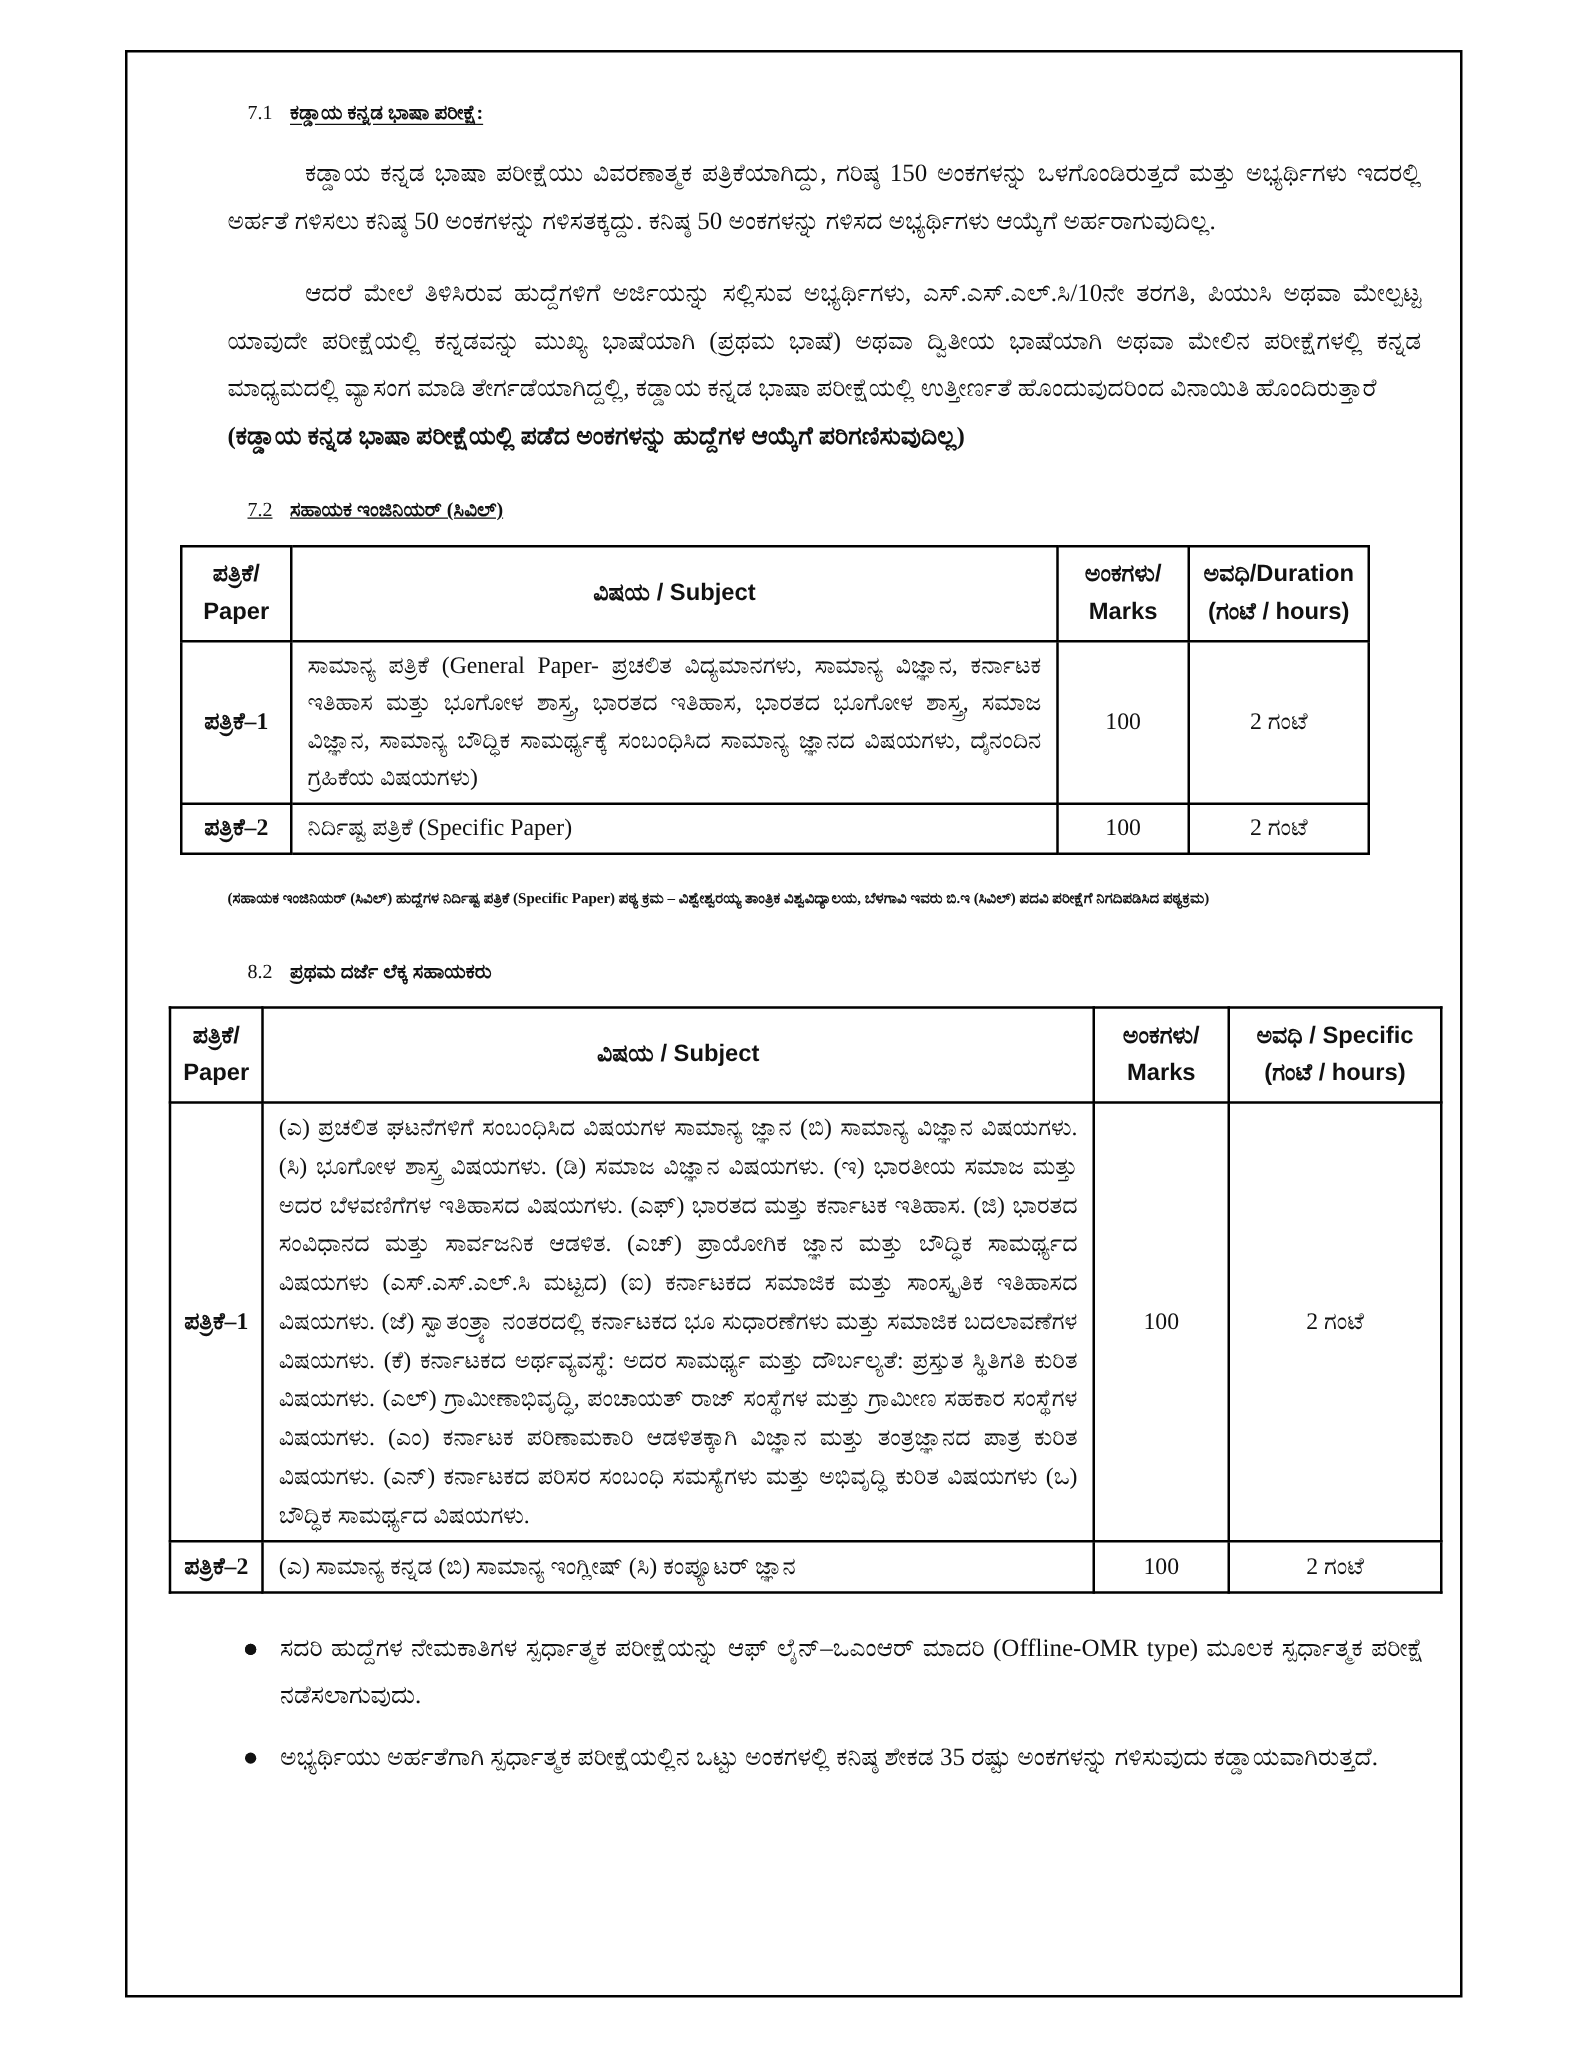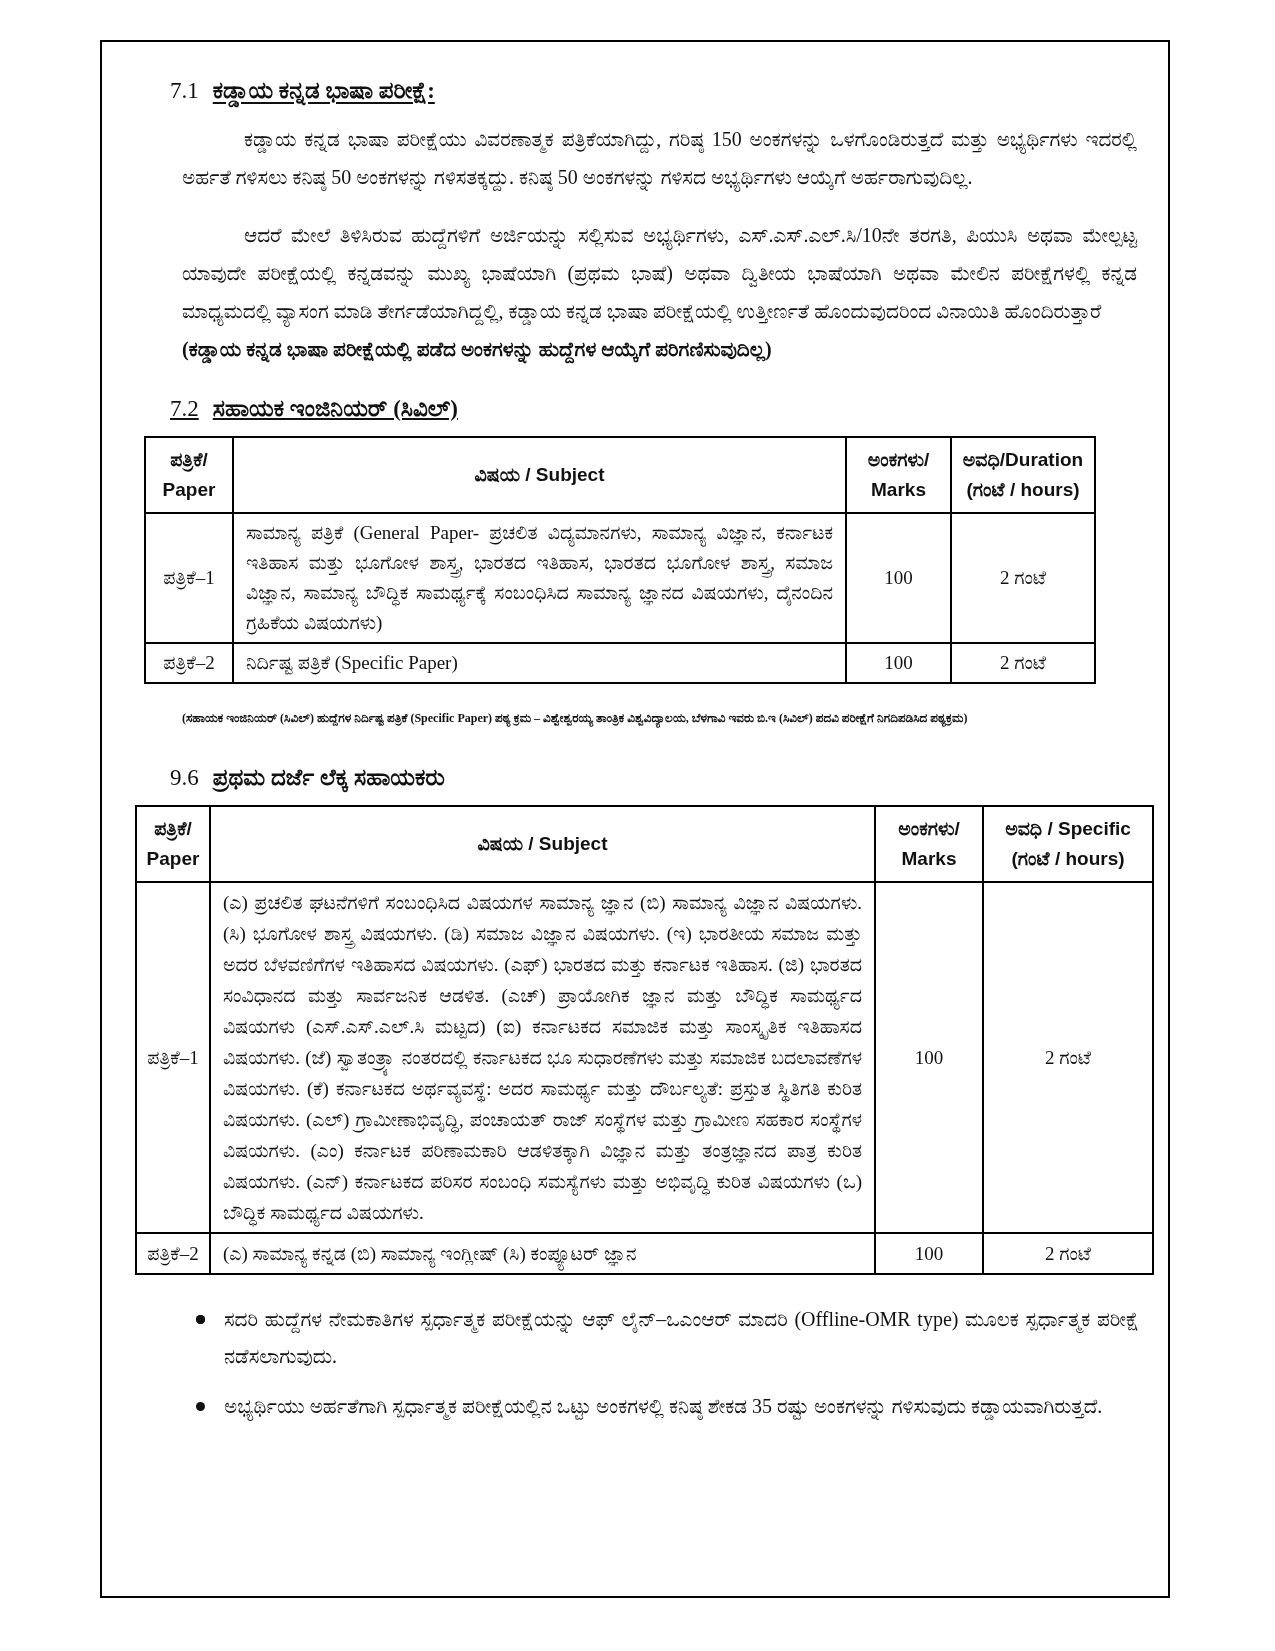--- a/index.html
+++ b/index.html
@@ -22,22 +22,22 @@
     width: 1070px;
     min-height: 1558px;
     border: 2px solid #000000;
     box-sizing: border-box;
     background: #ffffff;
   }
   .content {
     padding: 34px 0 60px 42px;
   }
   .heading {
-    margin-left: 26px;
-    font-size: 23px;
+    margin-left: 54px;
+    font-size: 16px;
     line-height: 30px;
     white-space: nowrap;
   }
   .h-num {
     font-weight: 400;
     margin-right: 14px;
   }
   .h-title { font-weight: 700; }
   .h71 .h-title {
     text-decoration: underline;
@@ -70,21 +70,21 @@
   .t th {
     font-family: "Liberation Sans", "DejaVu Sans", sans-serif;
     font-weight: 700;
     font-size: 19px;
     text-align: center;
     vertical-align: middle;
     padding: 7px 4px;
     line-height: 30px;
   }
   .td-paper {
-    font-weight: 400;
+    font-weight: 700;
     text-align: center;
     vertical-align: middle;
     padding: 4px 2px;
   }
   .td-subject {
     padding: 4px 12px;
     text-align: justify;
     line-height: 30px;
     vertical-align: middle;
   }
@@ -179,21 +179,21 @@
           <td class="td-subject">ನಿರ್ದಿಷ್ಟ ಪತ್ರಿಕೆ (Specific Paper)</td>
           <td class="td-marks">100</td>
           <td class="td-duration">2 ಗಂಟೆ</td>
         </tr>
       </tbody>
     </table>
 
     <p class="note">(ಸಹಾಯಕ ಇಂಜಿನಿಯರ್ (ಸಿವಿಲ್) ಹುದ್ದೆಗಳ ನಿರ್ದಿಷ್ಟ ಪತ್ರಿಕೆ (Specific Paper) ಪಠ್ಯ ಕ್ರಮ – ವಿಶ್ವೇಶ್ವರಯ್ಯ ತಾಂತ್ರಿಕ ವಿಶ್ವವಿದ್ಯಾಲಯ, ಬೆಳಗಾವಿ ಇವರು ಬಿ.ಇ (ಸಿವಿಲ್) ಪದವಿ ಪರೀಕ್ಷೆಗೆ ನಿಗದಿಪಡಿಸಿದ ಪಠ್ಯಕ್ರಮ)</p>
 
     <div class="heading h73">
-      <span class="h-num">9.6</span><span class="h-title">ಪ್ರಥಮ ದರ್ಜೆ ಲೆಕ್ಕ ಸಹಾಯಕರು</span>
+      <span class="h-num">8.2</span><span class="h-title">ಪ್ರಥಮ ದರ್ಜೆ ಲೆಕ್ಕ ಸಹಾಯಕರು</span>
     </div>
 
     <table class="t t73">
       <colgroup>
         <col style="width:74px">
           <col style="width:665px">
           <col style="width:108px">
           <col style="width:170px">
       </colgroup>
       <thead>

